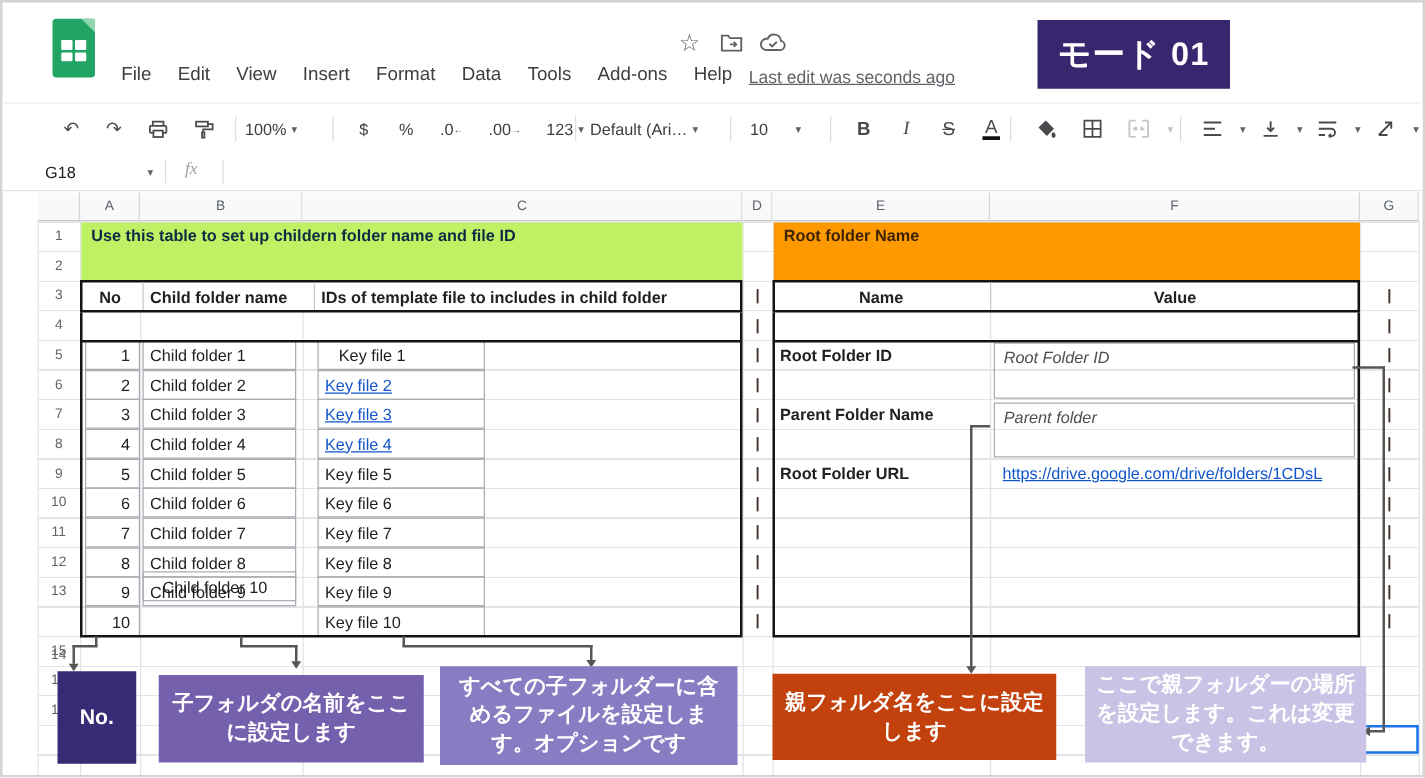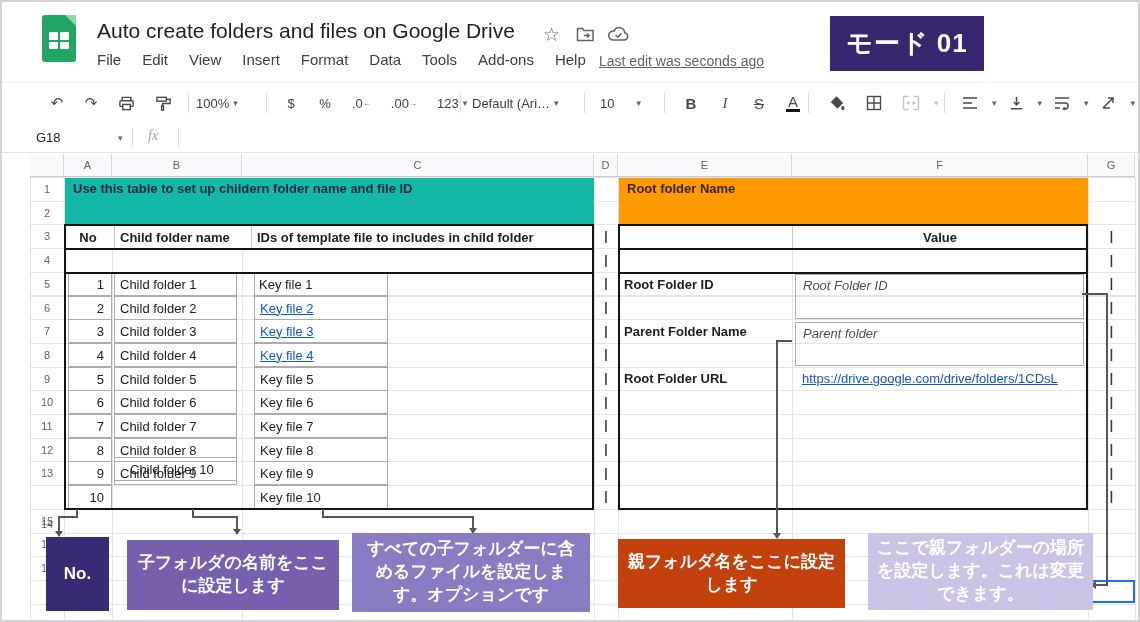--- a/index.html
+++ b/index.html
@@ -64,21 +64,20 @@
 
   <div class="gs-icon">
     <div class="gs-fold"></div>
     <div class="gs-grid">
         <div></div>
         <div></div>
         <div></div>
         <div></div>
       </div>
   </div>
-  <div class="doc-title">Auto create folders and files on Google Drive</div>
   <span class="t-ico" style="left:541px;">☆</span>
   <span class="abs" style="left:574px;top:24px;">
     <svg width="19" height="16" viewBox="0 0 19 16" fill="none" stroke="#5f6368" stroke-width="1.5">
       <path d="M1.5 2.5h5l1.5 2h9v10h-15.5z"></path>
         <path d="M8 9.5h5M11 7.5l2 2-2 2"></path>
     </svg>
   </span>
   <span class="abs" style="left:606px;top:24px;">
     <svg width="21" height="16" viewBox="0 0 21 16" fill="none" stroke="#5f6368" stroke-width="1.5">
       <path d="M5.5 14a4.5 4.5 0 1 1 .6-8.9 5.5 5.5 0 0 1 10.6 1.6A3.7 3.7 0 0 1 15.5 14z"></path>
@@ -249,35 +248,36 @@
   <div class="rownum" style="top:365px;">9</div>
   <div class="rownum" style="top:388px;">10</div>
   <div class="rownum" style="top:412px;">11</div>
   <div class="rownum" style="top:436px;">12</div>
   <div class="rownum" style="top:459px;">13</div>
   <div class="rownum" style="top:510px;">14</div>
   <div class="rownum" style="top:507px;">15</div>
   <div class="rownum" style="top:530px;">16</div>
   <div class="rownum" style="top:554px;">17</div>
 
-  <div class="banner" style="left:63px;top:176px;width:529px;height:46px;background:#14b8a6;">
+  <div class="banner" style="left:63px;top:176px;width:529px;height:46px;background:#bef264;">
     <div style="padding:3px 0 0 8px;color:#102a43;">Use this table to set up childern folder name and file ID</div>
   </div>
   <div class="banner" style="left:617px;top:176px;width:469px;height:46px;background:#ff9900;">
     <div style="padding:3px 0 0 8px;color:#3d2400;">Root folder Name</div>
   </div>
 
   <div class="thickbox" style="left:62px;top:222px;width:530px;height:26px;background:#fff;"></div>
   <div class="celltxt bold" style="left:62px;top:224px;width:48px;height:22px;justify-content:center;z-index:2;">No</div>
   <div class="celltxt bold" style="left:118px;top:224px;height:22px;z-index:2;">Child folder name</div>
   <div class="celltxt bold" style="left:255px;top:224px;height:22px;z-index:2;">IDs of template file to includes in child folder</div>
   <div class="abs" style="left:112px;top:224px;width:1px;height:22px;background:#c7c9cc;z-index:2;"></div>
   <div class="abs" style="left:249px;top:224px;width:1px;height:22px;background:#c7c9cc;z-index:2;"></div>
 
   <div class="thickbox" style="left:616px;top:222px;width:470px;height:26px;background:#fff;"></div>
+  <div class="celltxt bold" style="left:616px;top:224px;width:174px;height:22px;justify-content:center;z-index:2;">Name</div>
   <div class="celltxt bold" style="left:790px;top:224px;width:296px;height:22px;justify-content:center;z-index:2;">Value</div>
   <div class="abs" style="left:790px;top:224px;width:1px;height:22px;background:#c7c9cc;z-index:2;"></div>
 
   <div class="thickv" style="left:62px;top:248px;height:22px;"></div>
   <div class="thickv" style="left:590px;top:248px;height:22px;"></div>
   <div class="thickv" style="left:616px;top:248px;height:22px;"></div>
   <div class="thickv" style="left:1084px;top:248px;height:22px;"></div>
 
   <div class="thickbox" style="left:62px;top:270px;width:530px;height:238px;z-index:3;"></div>
   <div class="thickbox" style="left:616px;top:270px;width:470px;height:238px;z-index:3;"></div>
@@ -306,21 +306,21 @@
       <span>|</span>
       <span>|</span>
     <span>|</span>
       <span>|</span>
       <span>|</span>
       <span>|</span>
   </div>
 
   <div class="cellbox" style="left:66px;top:270px;width:44px;height:24px;justify-content:flex-end;padding-right:7px;">1</div>
   <div class="cellbox" style="left:112px;top:270px;width:123px;height:24px;padding-left:5px;">Child folder 1</div>
-  <div class="cellbox" style="left:252px;top:270px;width:134px;height:24px;padding-left:4px;">Key file 1</div>
+  <div class="cellbox" style="left:252px;top:270px;width:134px;height:24px;padding-left:16px;">Key file 1</div>
 
   <div class="cellbox" style="left:66px;top:294px;width:44px;height:24px;justify-content:flex-end;padding-right:7px;">2</div>
   <div class="cellbox" style="left:112px;top:294px;width:123px;height:24px;padding-left:5px;">Child folder 2</div>
   <div class="cellbox linktext" style="left:252px;top:294px;width:134px;height:24px;padding-left:5px;">Key file 2</div>
 
   <div class="cellbox" style="left:66px;top:317px;width:44px;height:24px;justify-content:flex-end;padding-right:7px;">3</div>
   <div class="cellbox" style="left:112px;top:317px;width:123px;height:24px;padding-left:5px;">Child folder 3</div>
   <div class="cellbox linktext" style="left:252px;top:317px;width:134px;height:24px;padding-left:5px;">Key file 3</div>
 
   <div class="cellbox" style="left:66px;top:341px;width:44px;height:24px;justify-content:flex-end;padding-right:7px;">4</div>

